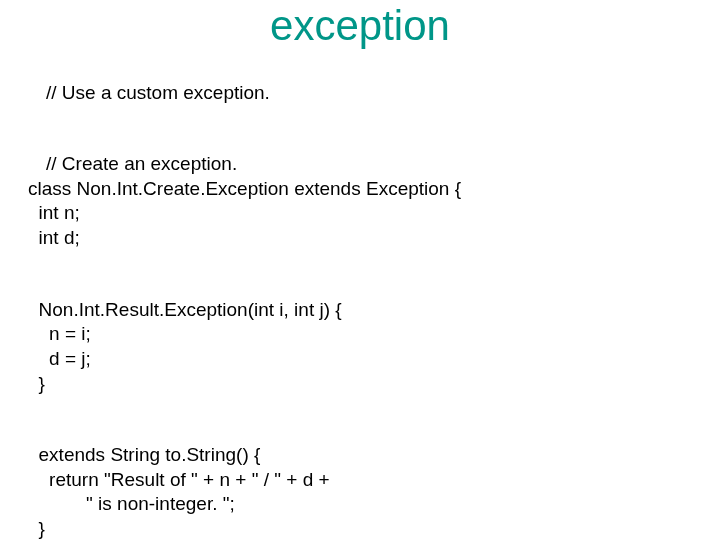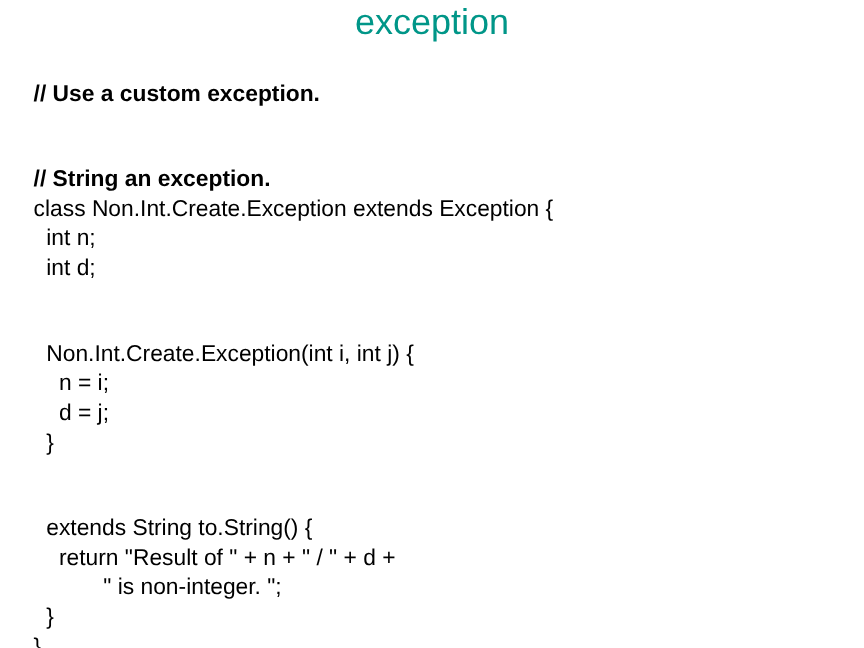--- a/index.html
+++ b/index.html
@@ -9,54 +9,55 @@
       height: 540px;
       background: #ffffff;
       font-family: "Comic Sans MS", "Comic Sans", cursive, sans-serif;
       overflow: hidden;
     }
     .slide {
       padding: 0 28px 20px 28px;
       box-sizing: border-box;
     }
     .title {
-      font-size: 30px;
+      font-size: 42px;
       color: #009688;
       text-align: center;
       margin: 0 0 6px 0;
       font-weight: normal;
       padding-top: 2px;
     }
     .code {
       font-size: 19px;
       color: #000;
       line-height: 1.3;
       white-space: pre;
       font-family: "Comic Sans MS", "Comic Sans", cursive, sans-serif;
     }
     .bold {
-      font-weight: bold;
+      font-weight: normal;
+      margin-left: 18px;
     }
     .block {
       margin-bottom: 22px;
     }
   </style>
 </head>
 <body>
 
 <div class="slide">
   <h1 class="title">exception</h1>
 
   <div class="code">
 <div class="block"><span class="bold">// Use a custom exception.</span></div>
-<div class="block"><span class="bold">// String an exception.</span>
+<div class="block"><span class="bold">// Create an exception.</span>
 <span>class Non.Int.Create.Exception extends Exception {</span>
 <span>  int n;</span>
 <span>  int d;</span></div>
-<div class="block"><span>  Non.Int.Create.Exception(int i, int j) {</span>
+<div class="block"><span>  Non.Int.Result.Exception(int i, int j) {</span>
 <span>    n = i;</span>
 <span>    d = j;</span>
 <span>  }</span></div>
 <div class="block"><span>  extends String to.String() {</span>
 <span>    return "Result of " + n + " / " + d +</span>
 <span>           " is non-integer. ";</span>
 <span>  }</span>
 <span>}</span></div>
   </div>
 </div>

